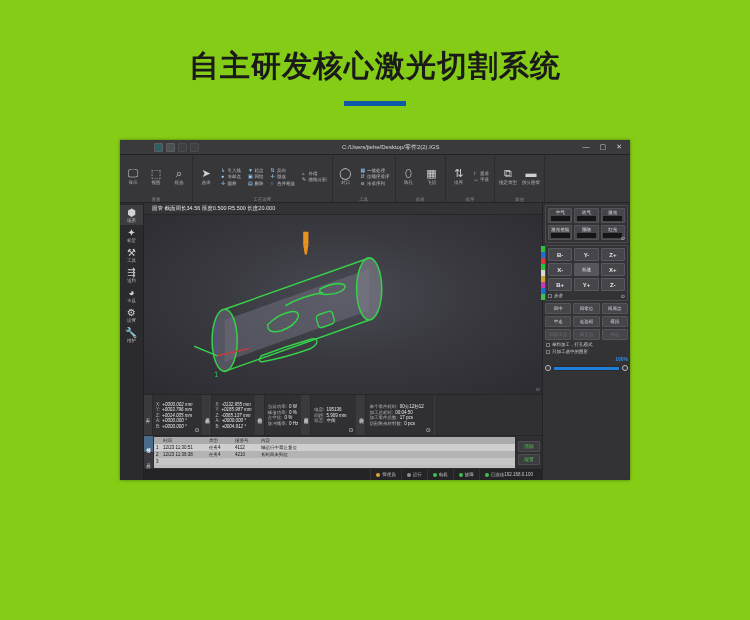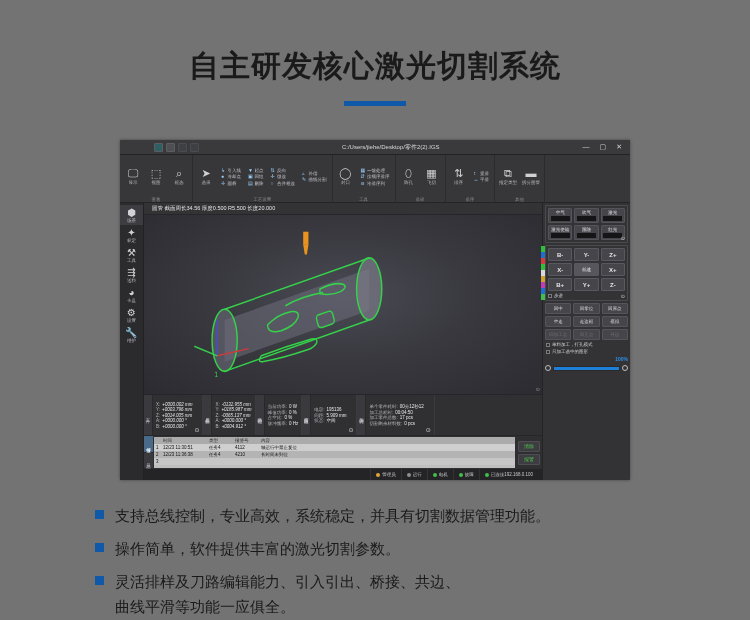--- a/index.html
+++ b/index.html
@@ -2,21 +2,21 @@
 <html><head>
 <meta charset="utf-8">
 <style>
   * { box-sizing: border-box; margin: 0; padding: 0; }
   html, body {
     width: 750px; height: 620px;
     background: #ffffff;
     font-family: "Liberation Sans", "DejaVu Sans", sans-serif;
     overflow: hidden;
   }
-  .page { position: relative; width: 750px; height: 620px; background:#737373; }
+  .page { position: relative; width: 750px; height: 620px; background:#84cc16; }
 
   
   .title-wrap { text-align:center; padding-top:48px; }
   .title {
     font-size: 30px; font-weight: bold; color:#1a1a1a;
     letter-spacing: 1px; line-height: 1.2;
   }
   .title-rule {
     width: 62px; height: 5px; background:#1059a8;
     margin: 17px auto 0;
@@ -726,29 +726,14 @@
         <div class="pct">100%</div>
         <div class="progress-wrap">
           <span class="circ"></span>
           <span class="prog"></span>
           <span class="circ"></span>
         </div>
       </div>
     </div>
   </div>
 
-  <div class="bullets">
-    <div class="bl">
-      <span class="bl-sq"></span>
-      <span class="bl-tx">支持总线控制，专业高效，系统稳定，并具有切割数据管理功能。</span>
-    </div>
-    <div class="bl">
-      <span class="bl-sq"></span>
-      <span class="bl-tx">操作简单，软件提供丰富的激光切割参数。</span>
-    </div>
-    <div class="bl">
-      <span class="bl-sq"></span>
-      <span class="bl-tx">灵活排样及刀路编辑能力、引入引出、桥接、共边、</span>
-    </div>
-    <div class="bl-cont">曲线平滑等功能一应俱全。</div>
-  </div>
 
 </div>
 
 </body></html>

